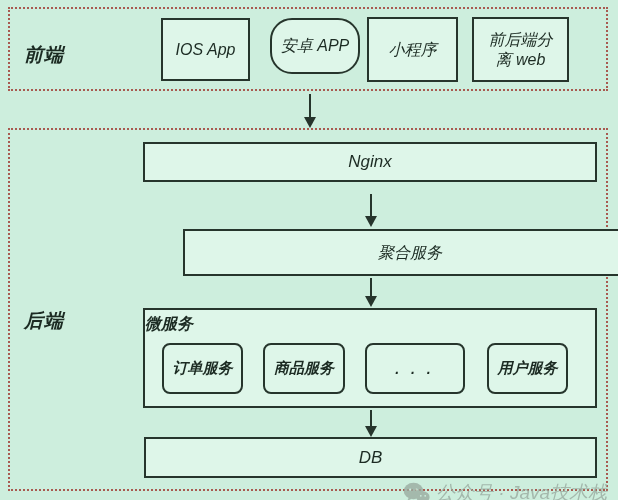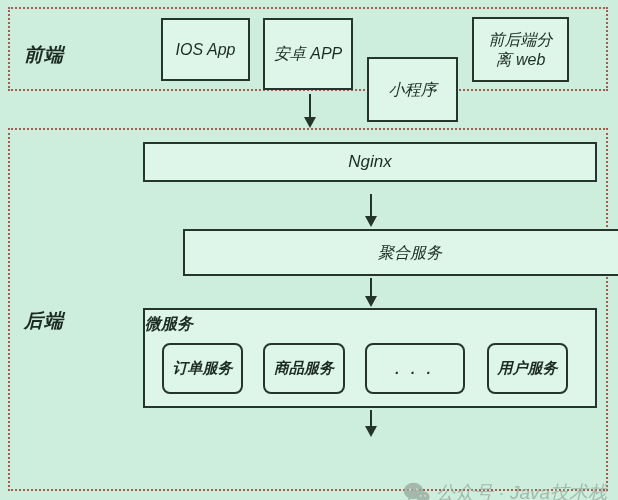--- a/index.html
+++ b/index.html
@@ -38,22 +38,22 @@
     border:2px solid #26352c;
     display:flex;
     align-items:center;
     justify-content:center;
     text-align:center;
     font-size:16px;
     font-weight:500;
     line-height:1.25;
   }
   .fe-0{left:161px;top:18px;width:89px;height:63px;}
-  .fe-1{left:263px;top:18px;width:90px;height:72px;}
-  .fe-2{left:367px;top:17px;width:91px;height:65px;margin-top:40px;}
+  .fe-1{left:270px;top:18px;width:90px;height:56px;border-radius:22px;}
+  .fe-2{left:367px;top:17px;width:91px;height:65px;}
   .fe-3{left:472px;top:17px;width:97px;height:65px;padding:0 8px;}
   .nginx-box{left:143px;top:142px;width:454px;height:40px;font-size:17px;}
   .agg-box{left:143px;top:229px;width:454px;height:47px;margin-left:40px;}
   .micro-box{
     position:absolute;
     left:143px;top:308px;width:454px;height:100px;
     box-sizing:border-box;
     background:#def6e9;
     border:2px solid #26352c;
   }
@@ -161,20 +161,23 @@
     <div class="svc svc-2">
       <span>. . .</span>
     </div>
     <div class="svc svc-3">
       <span>用户服务</span>
     </div>
   </div>
 
   <div class="arrow arrow-3"></div>
 
+  <div class="node db-box">
+    <span>DB</span>
+  </div>
 
   <div class="watermark">
     <span style="display:inline-flex;">
       <svg width="27" height="23" viewBox="0 0 27 23" aria-hidden="true">
         <ellipse cx="10.5" cy="9" rx="9.8" ry="8.2" fill="#9aaca1"></ellipse>
         <path d="M6 15 L4.2 19 L9 16.5 Z" fill="#9aaca1"></path>
         <ellipse cx="20" cy="15" rx="6.6" ry="5.8" fill="#9aaca1"></ellipse>
         <path d="M23.5 19 L25.4 22 L21.5 20.4 Z" fill="#9aaca1"></path>
         <circle cx="7.2" cy="7.6" r="1.1" fill="#cdeedd"></circle>
         <circle cx="13.6" cy="7.6" r="1.1" fill="#cdeedd"></circle>

